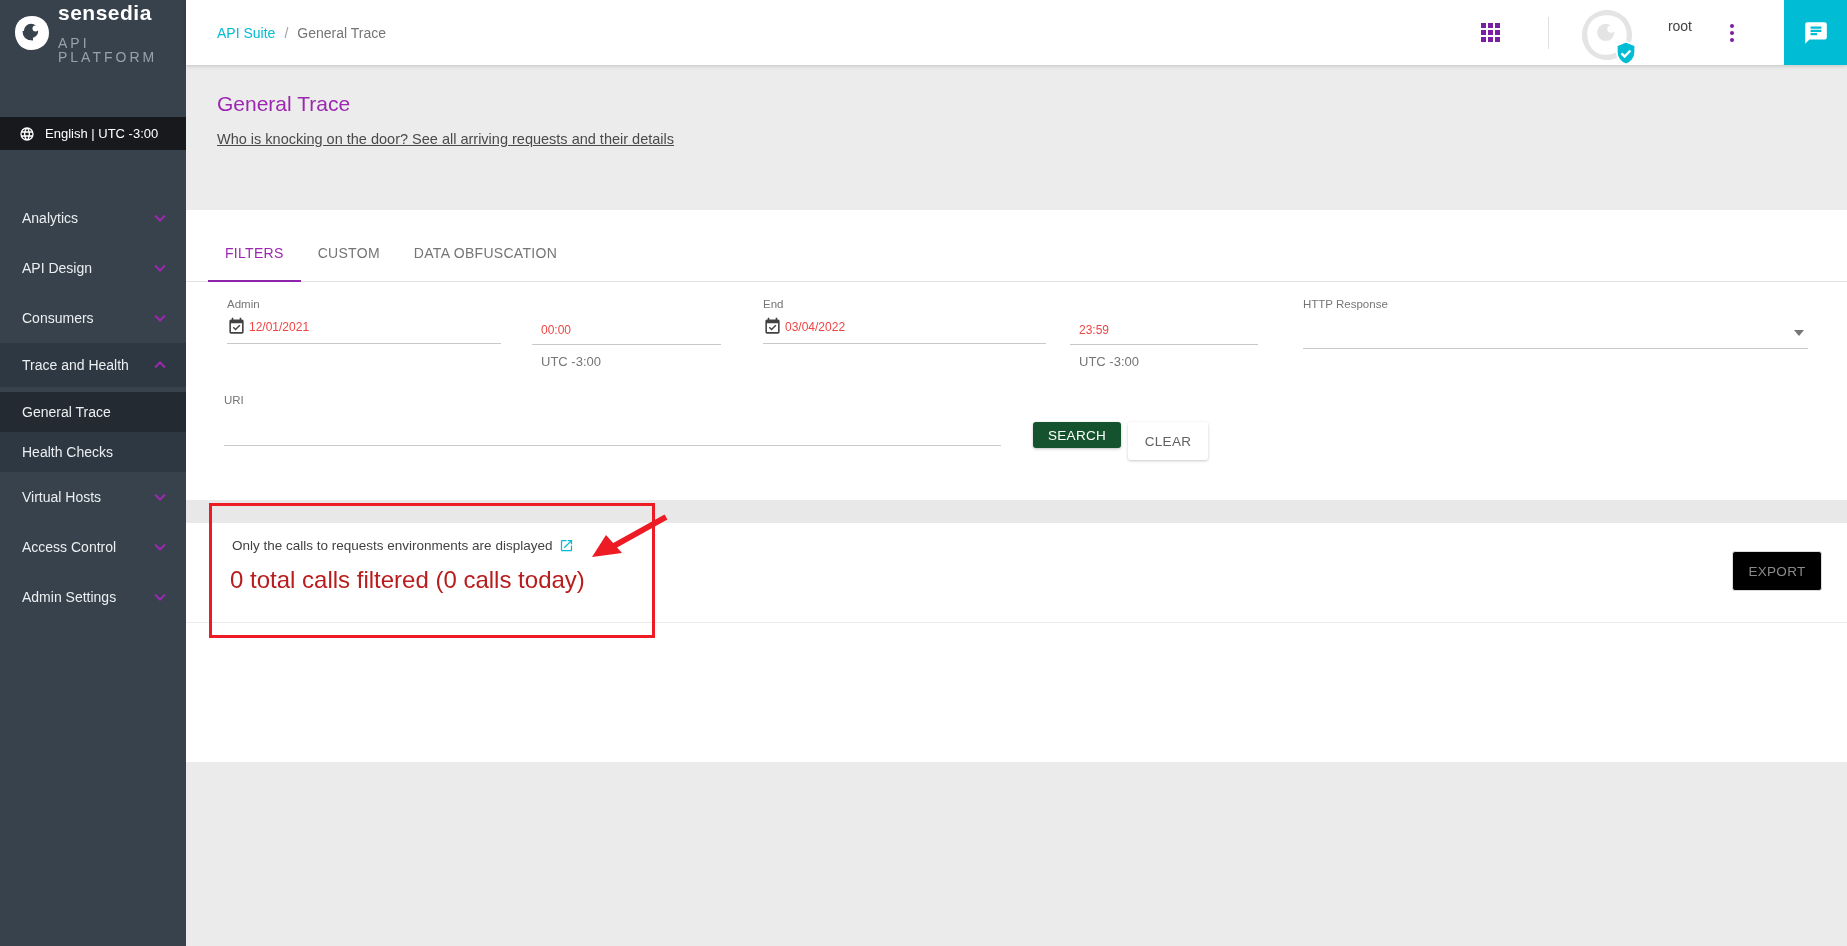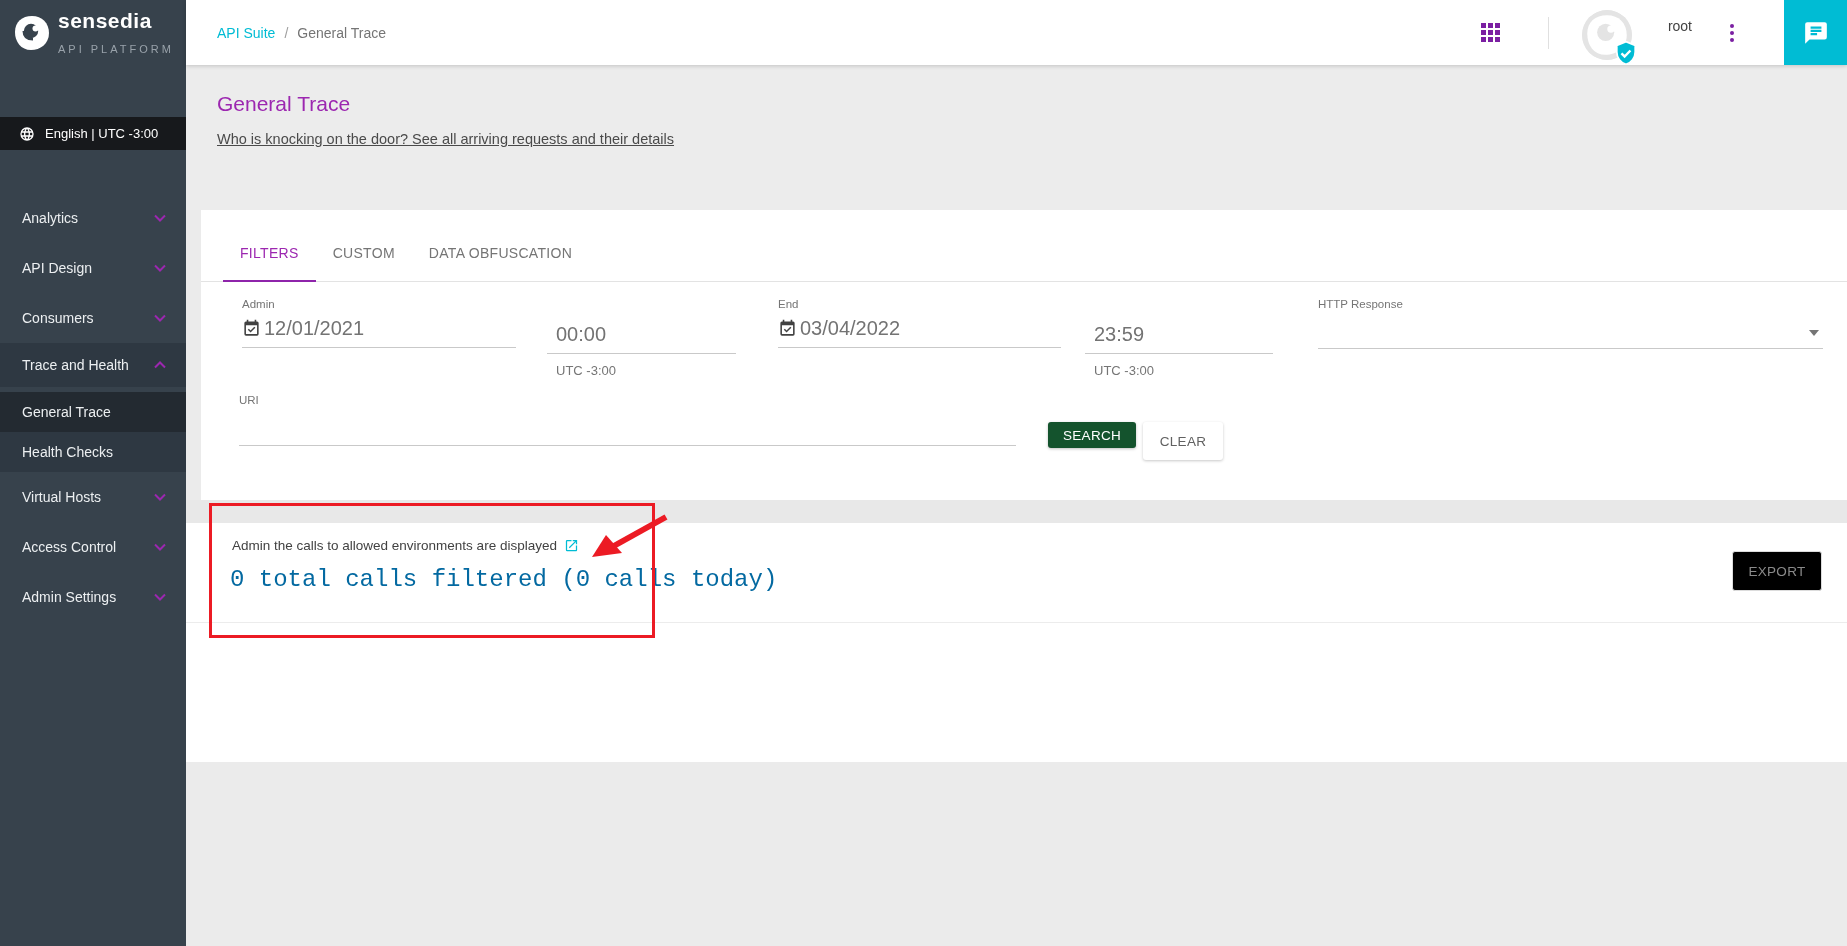--- a/index.html
+++ b/index.html
@@ -10,21 +10,21 @@
     background:#EBEBEB;
   }
   .app{display:flex;width:1847px;height:946px;}
 
   
   .sidebar{width:186px;flex-shrink:0;background:#37424C;display:flex;flex-direction:column;gap:40px;}
   .logo-block{height:65px;display:flex;align-items:center;padding-left:13px;}
   .logo-mark{width:38px;height:38px;flex-shrink:0;}
   .logo-text{margin-left:7px;line-height:1;}
   .logo-name{color:#fff;font-size:21px;font-weight:bold;letter-spacing:.5px;}
-  .logo-tagline{color:#99A2AA;font-size:11px;letter-spacing:3px;margin-top:13px;}
+  .logo-tagline{color:#99A2AA;font-size:14px;letter-spacing:3px;margin-top:13px;}
   .locale-bar{margin-top:12px;height:33px;background:#17191C;color:#fff;font-size:13px;
     display:flex;align-items:center;padding-left:19px;}
   .locale-bar .globe{margin-right:10px;display:flex;}
   .nav{margin-top:3px;display:flex;flex-direction:column;}
   .nav-item{height:50px;display:flex;align-items:center;padding:0 20px 0 22px;
     color:#ECEFF1;font-size:14px;cursor:pointer;box-sizing:border-box;}
   .nav-item .chev{margin-left:auto;display:flex;}
   .chev svg{display:block;}
   .chev.up svg{transform:rotate(180deg);}
   .nav-item.group-header{background:#2E3842;height:44px;margin-bottom:5px;}
@@ -54,34 +54,34 @@
   .kebab span{width:4px;height:4px;border-radius:50%;background:#7B1FA2;}
   .chat-btn{width:63px;height:65px;background:#00BCD4;border:none;display:flex;
     align-items:center;justify-content:center;cursor:pointer;margin-left:4px;}
 
   
   .hero{height:145px;background:#ECECEC;box-sizing:border-box;padding:27px 0 0 31px;}
   .hero-title{color:#9C27B0;font-size:21px;}
   .hero-sub{margin-top:15px;color:#4A4A4A;font-size:14.5px;text-decoration:underline;}
 
   
-  .white-section{background:#fff;margin-left:15px;}
+  .white-section{background:#fff;}
   .tabs-row{display:flex;align-items:flex-end;height:71px;border-bottom:1px solid #E3E3E3;
     padding-left:22px;}
   .tab{padding:0 17px 20px;font-size:14px;color:#757575;letter-spacing:.3px;
     position:relative;cursor:pointer;}
   .tab.active{color:#9C27B0;}
   .tab.active::after{content:"";position:absolute;left:0;right:0;bottom:-1px;height:2px;background:#8E24AA;}
 
   
   .filter-form{position:relative;height:218px;background:#fff;}
   .f-label{font-size:11.5px;color:#757575;}
   .f-value-row{display:flex;align-items:center;margin-top:7px;padding-bottom:7px;
     border-bottom:1px solid #C9C9C9;}
-  .f-value{font-size:20px;color:#737373;}
+  .f-value{font-size:12px;color:#ef4444;}
   .cal-icon{margin-right:3px;display:flex;}
   .field-begin{position:absolute;left:41px;top:16px;width:274px;}
   .field-time1{position:absolute;left:346px;top:16px;width:189px;}
   .field-end{position:absolute;left:577px;top:16px;width:283px;}
   .field-time2{position:absolute;left:884px;top:16px;width:188px;}
   .time-pad{padding-left:9px;}
   .time-spacer{height:18px;}
   .utc-note{font-size:13px;color:#757575;margin-top:9px;padding-left:9px;}
   .field-http{position:absolute;left:1117px;top:16px;width:505px;}
   .http-select{display:flex;align-items:center;justify-content:flex-end;height:31px;
@@ -99,21 +99,21 @@
     font-size:13.5px;letter-spacing:.3px;margin-left:7px;cursor:pointer;
     box-shadow:0 1px 3px rgba(0,0,0,.22);font-family:"Liberation Sans",sans-serif;}
 
   .gray-strip{height:23px;background:#E8E8E8;}
 
   
   .results{position:relative;height:239px;background:#fff;}
   .notice{position:absolute;left:46px;top:15px;display:flex;align-items:center;
     font-size:13.5px;color:#424242;}
   .notice .launch{margin-left:7px;display:flex;cursor:pointer;}
-  .summary{position:absolute;left:44px;top:43px;font-size:24px;color:#0369a1;font-family:Liberation Mono, monospace;}
+  .summary{position:absolute;left:44px;top:43px;font-size:24px;color:#b91c1c;}
   .row-divider{position:absolute;left:0;right:0;top:99px;height:1px;background:#ECECEC;}
   .export-btn{position:absolute;right:25px;top:28px;width:90px;height:40px;background:#000000;
     border:1px solid #DCDCDC;border-radius:3px;color:#8A8A8A;font-size:13.5px;
     letter-spacing:.3px;cursor:pointer;font-family:"Liberation Sans",sans-serif;}
 
   .bottom-filler{flex:1;background:#EBEBEB;}
 
   
   .red-box{position:absolute;left:23px;top:503px;width:440px;height:129px;
     border:3px solid #EC1B24;z-index:5;pointer-events:none;}
@@ -334,21 +334,21 @@
           <button class="btn-search">SEARCH</button>
           <button class="btn-clear">CLEAR</button>
         </div>
       </div>
     </div>
 
     <div class="gray-strip"></div>
 
     <section class="results">
       <div class="notice">
-        <span>Admin the calls to allowed environments are displayed</span>
+        <span>Only the calls to requests environments are displayed</span>
         <span class="launch">
           <svg viewBox="0 0 24 24" width="15" height="15" fill="#00BCD4">
               <path d="M19 19H5V5h7V3H5a2 2 0 0 0-2 2v14a2 2 0 0 0 2 2h14c1.1 0 2-.9 2-2v-7h-2v7zM14 3v2h3.59l-9.83 9.83 1.41 1.41L19 6.41V10h2V3h-7z"></path>
             </svg>
         </span>
       </div>
       <div class="summary">0 total calls filtered (0 calls today)</div>
       <div class="row-divider"></div>
       <button class="export-btn">EXPORT</button>
     </section>

